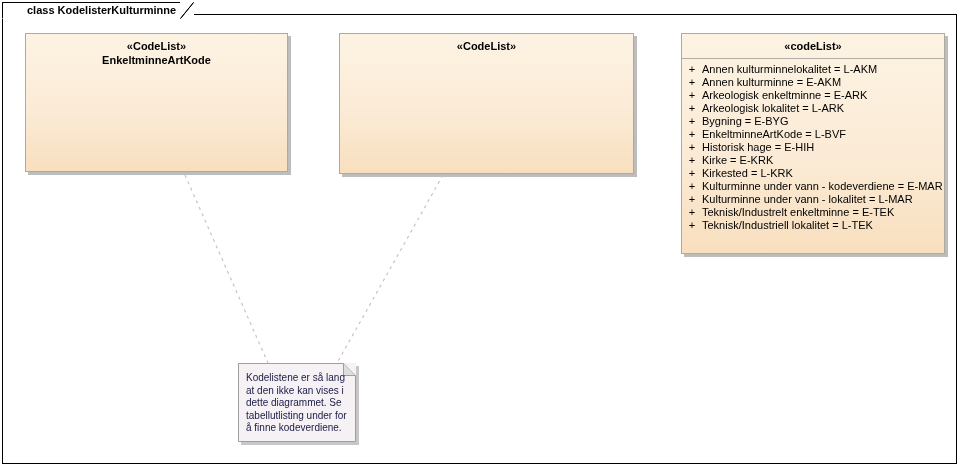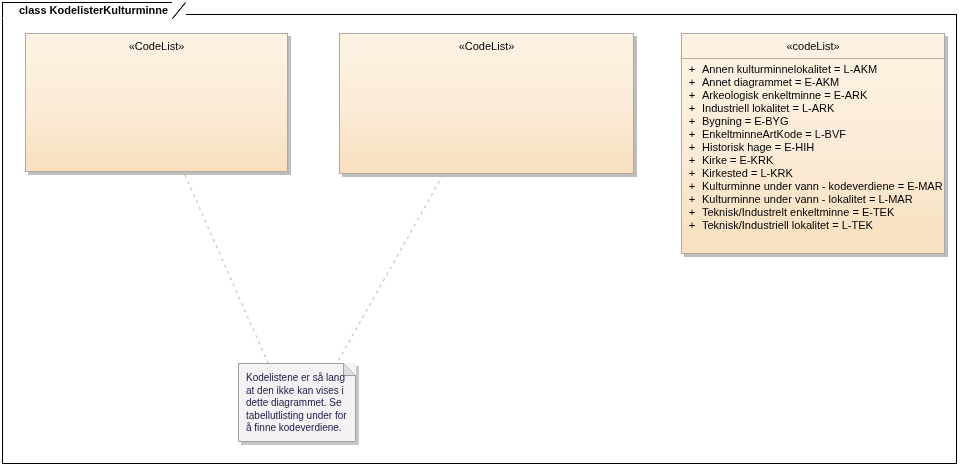--- a/index.html
+++ b/index.html
@@ -46,21 +46,21 @@
     z-index: 5;
   }
   .title-tab-body {
     position: relative;
     height: 17px;
     box-sizing: border-box;
     border-top: 1px solid #000000;
     border-left: 1px solid #000000;
     border-bottom: 1px solid #ffffff;
     background: #ffffff;
-    padding: 0 4px 0 16px;
+    padding: 0 4px 0 24px;
     display: flex;
     align-items: center;
     white-space: nowrap;
   }
   .title-tab-text {
     font-size: 11px;
     font-weight: bold;
     color: #000000;
     line-height: 11px;
   }
@@ -81,20 +81,21 @@
   }
   .uml-class-header {
     text-align: center;
     padding-top: 6px;
     padding-bottom: 5px;
   }
   .uml-stereotype {
     font-size: 11px;
     color: #000000;
     line-height: 13px;
+    font-weight: bold;
   }
   .uml-classname {
     font-size: 11px;
     font-weight: bold;
     color: #000000;
     line-height: 14px;
   }
   .uml-divider {
     height: 0;
     border-top: 1px solid #b5aea4;
@@ -173,20 +174,21 @@
   </div>
 
   <svg class="connector-layer">
     <line x1="185" y1="175" x2="268" y2="363" stroke="#c9c4bd" stroke-width="1.2" stroke-dasharray="3,4"></line>
     <line x1="443" y1="175" x2="337" y2="363" stroke="#c9c4bd" stroke-width="1.2" stroke-dasharray="3,4"></line>
   </svg>
 
   <div class="uml-class" style="left:25px; top:33px; width:263px; height:139px;">
     <div class="uml-class-header">
       <div class="uml-stereotype">«CodeList»</div>
+      <div class="uml-classname">EnkeltminneArtKode</div>
     </div>
   </div>
 
   <div class="uml-class" style="left:339px; top:33px; width:295px; height:141px;">
     <div class="uml-class-header">
       <div class="uml-stereotype">«CodeList»</div>
     </div>
   </div>
 
   <div class="uml-class" style="left:681px; top:33px; width:264px; height:221px;">
@@ -194,29 +196,29 @@
       <div class="uml-stereotype">«codeList»</div>
     </div>
     <div class="uml-divider"></div>
     <div class="uml-attr-list" id="kategori-attrs">
         <div class="uml-attr">
           <span class="uml-attr-vis">+</span>
           <span class="uml-attr-text">Annen kulturminnelokalitet = L-AKM</span>
         </div>
         <div class="uml-attr">
           <span class="uml-attr-vis">+</span>
-          <span class="uml-attr-text">Annet diagrammet = E-AKM</span>
+          <span class="uml-attr-text">Annen kulturminne = E-AKM</span>
         </div>
         <div class="uml-attr">
           <span class="uml-attr-vis">+</span>
           <span class="uml-attr-text">Arkeologisk enkeltminne = E-ARK</span>
         </div>
         <div class="uml-attr">
           <span class="uml-attr-vis">+</span>
-          <span class="uml-attr-text">Industriell lokalitet = L-ARK</span>
+          <span class="uml-attr-text">Arkeologisk lokalitet = L-ARK</span>
         </div>
         <div class="uml-attr">
           <span class="uml-attr-vis">+</span>
           <span class="uml-attr-text">Bygning = E-BYG</span>
         </div>
         <div class="uml-attr">
           <span class="uml-attr-vis">+</span>
           <span class="uml-attr-text">EnkeltminneArtKode = L-BVF</span>
         </div>
         <div class="uml-attr">

